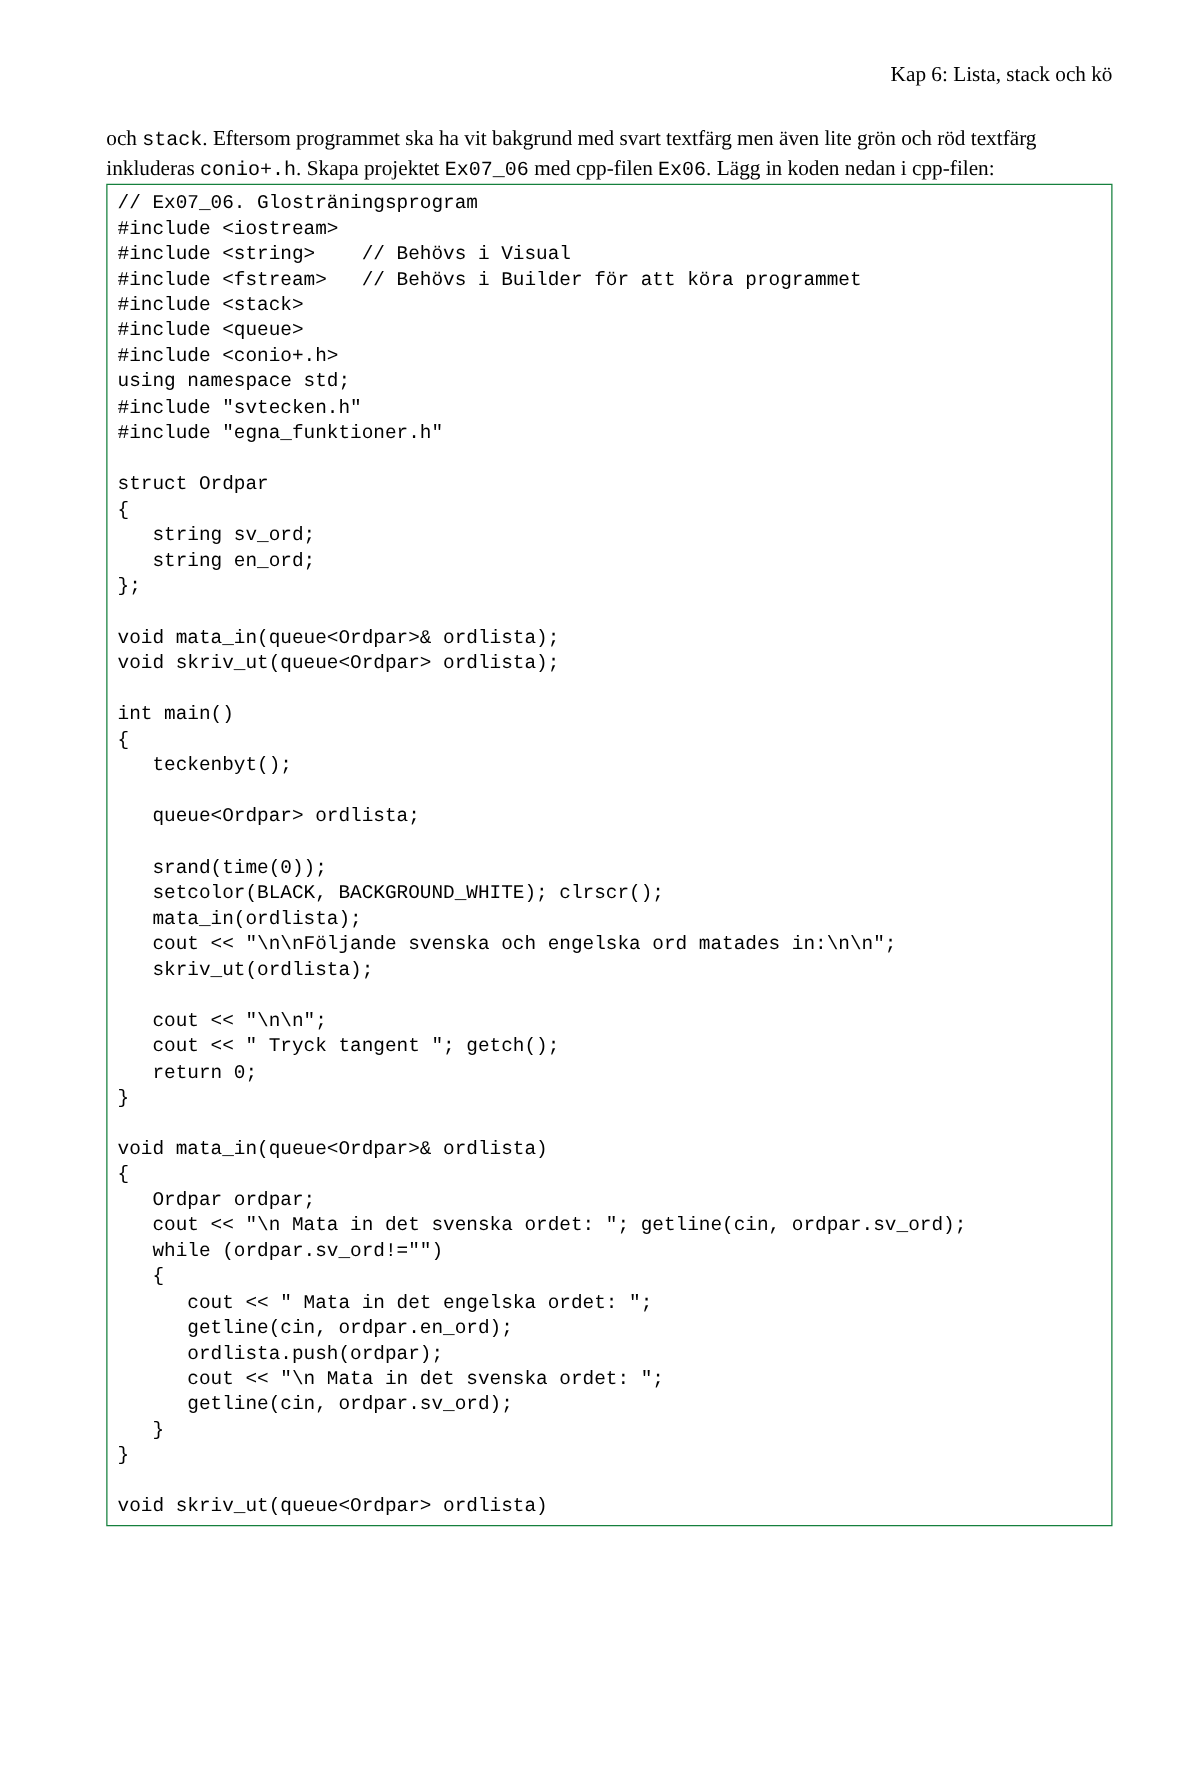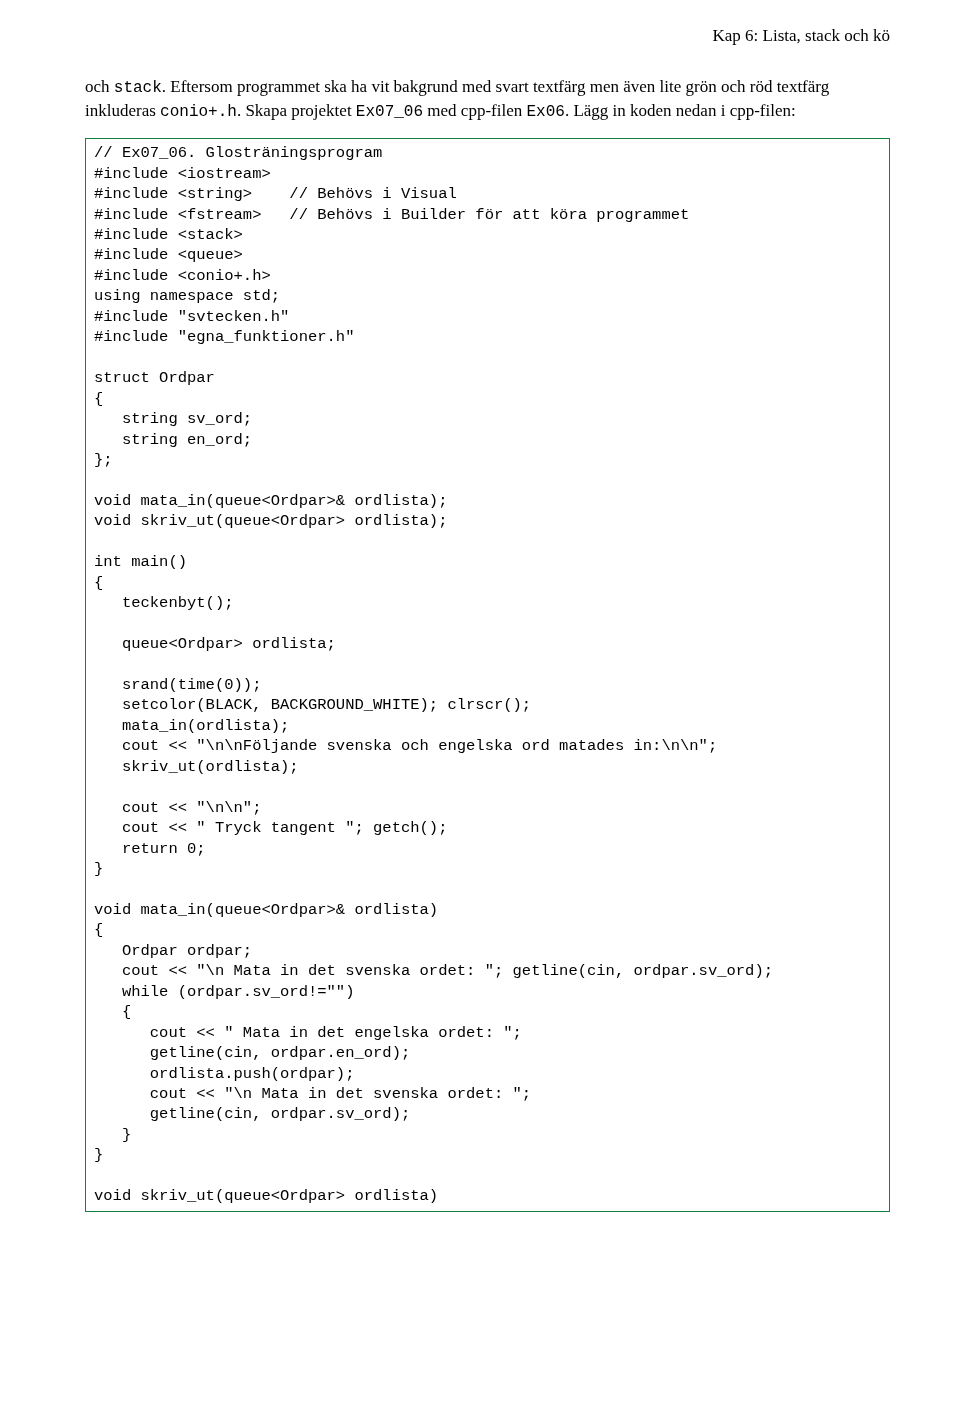--- a/index.html
+++ b/index.html
@@ -4,32 +4,32 @@
 <style>
   body {
     margin: 0;
     padding: 0;
     background: #ffffff;
     font-family: "Times New Roman", Times, serif;
     color: #000000;
     width: 960px;
   }
   .page {
-    padding: 26px 70px 40px 85px;
+    padding: 50px 70px 40px 85px;
     box-sizing: border-box;
   }
   .header-right {
     text-align: right;
     font-size: 17px;
     margin-bottom: 30px;
   }
   .body-text {
     font-size: 17px;
     line-height: 1.35;
-    margin-bottom: 15px;
+    margin-bottom: 0;
   }
   .mono {
     font-family: "Courier New", Courier, monospace;
     font-size: 16px;
   }
   .code-box {
     border: 1px solid #15803d;
     padding: 4px 8px;
     font-family: "Courier New", Courier, monospace;
     font-size: 15.5px;

